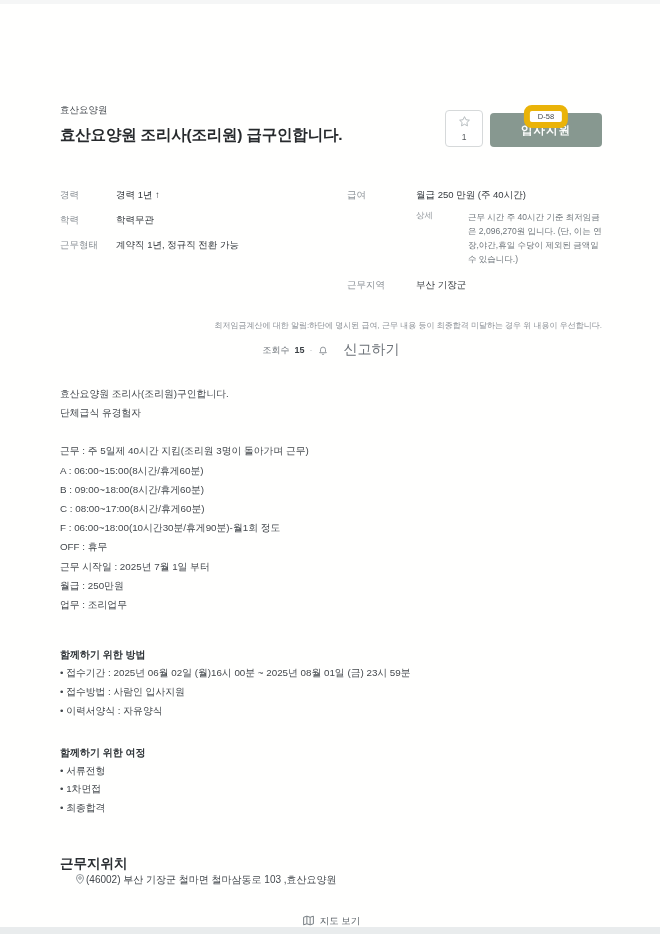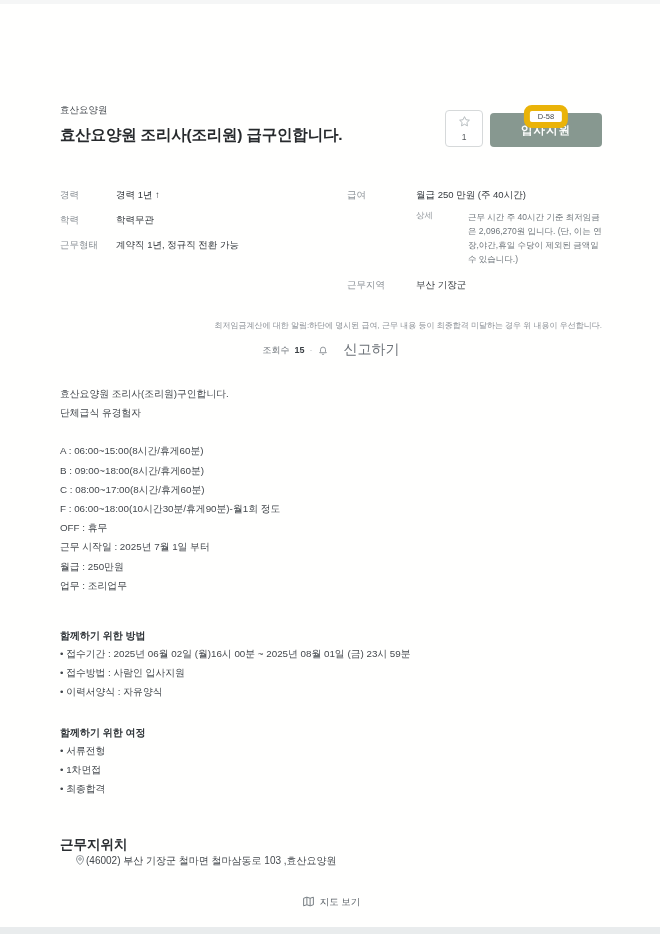--- a/index.html
+++ b/index.html
@@ -151,20 +151,21 @@
           </svg>
         </span>
         <span>신고하기</span>
       </button>
     </div>
 
     <div class="description">
       <p>효산요양원 조리사(조리원)구인합니다.</p>
       <p>단체급식 유경험자</p>
       <div class="spacer-line"></div>
+      <p>근무 : 주 5일제 40시간 지킴(조리원 3명이 돌아가며 근무)</p>
       <p>A : 06:00~15:00(8시간/휴게60분)</p>
       <p>B : 09:00~18:00(8시간/휴게60분)</p>
       <p>C : 08:00~17:00(8시간/휴게60분)</p>
       <p>F : 06:00~18:00(10시간30분/휴게90분)-월1회 정도</p>
       <p>OFF : 휴무</p>
       <p>근무 시작일 : 2025년 7월 1일 부터</p>
       <p>월급 : 250만원</p>
       <p>업무 : 조리업무</p>
     </div>
 

